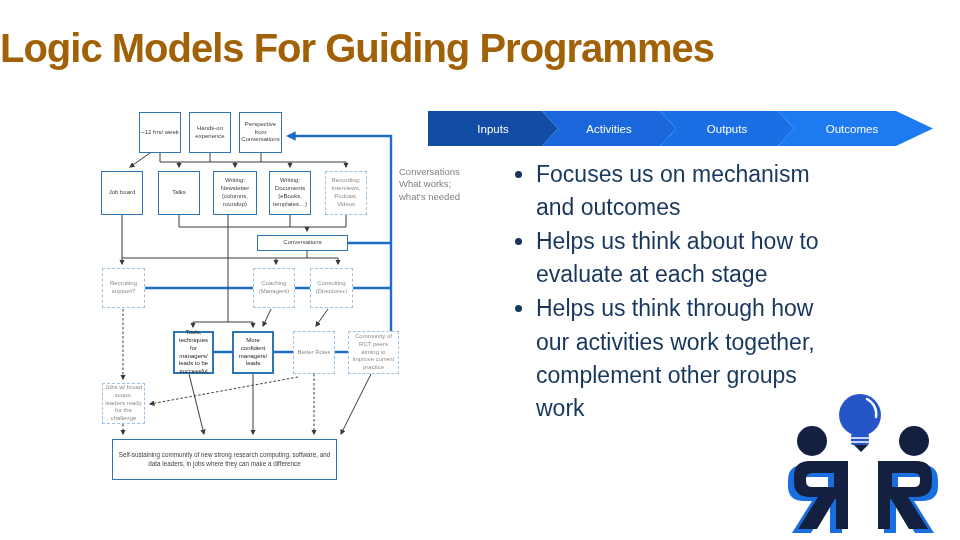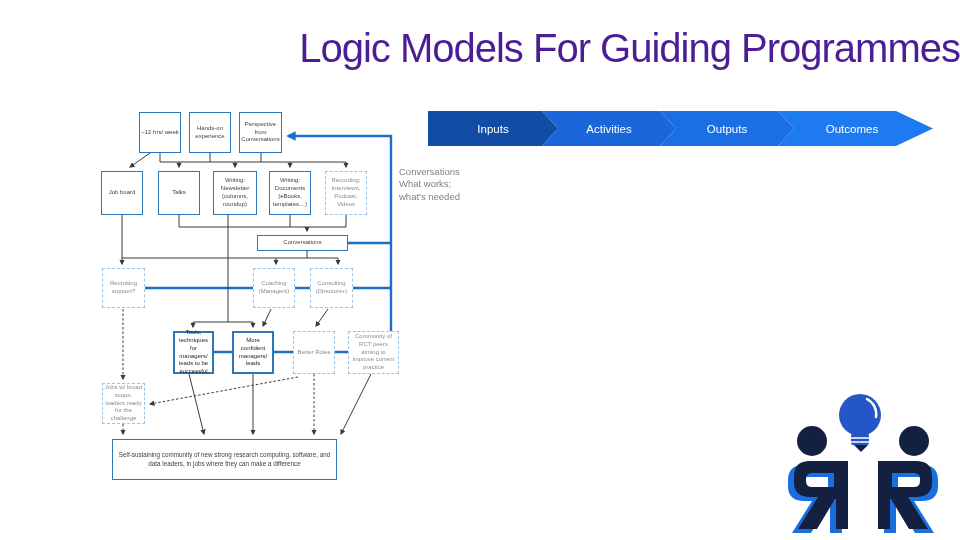--- a/index.html
+++ b/index.html
@@ -1,19 +1,19 @@
 <!DOCTYPE html>
 <html><head>
 <meta charset="utf-8">
 <style>
   html,body{margin:0;padding:0;background:#fff;}
   .slide{position:relative;width:960px;height:540px;background:#fff;overflow:hidden;
          font-family:"Liberation Sans",sans-serif;}
-  .title{position:absolute;left:0;top:26px;width:100%;text-align:right;
-         font-size:40px;font-weight:normal;letter-spacing:-1px;color:#4c1d95;margin:0;}
+  .title{position:absolute;left:0;top:26px;width:100%;text-align:left;
+         font-size:40px;font-weight:bold;letter-spacing:-1px;color:#a16207;margin:0;}
   
   .connectors{position:absolute;left:0;top:0;}
   .node{position:absolute;display:flex;align-items:center;justify-content:center;
         text-align:center;background:#fff;box-sizing:border-box;
         font-size:6px;line-height:1.3;color:#3f3f3f;padding:1px;}
   .solid{border:1.4px solid #2E75B6;}
   .thick{border:2px solid #2E75B6;color:#1f1f1f;}
   .dotted{border:1px dashed #9CC3E6;color:#8C8C8C;}
   .wide{font-size:6.3px;}
   .annotation{position:absolute;left:399px;top:166px;width:80px;
@@ -152,20 +152,30 @@
     <polygon points="0,0 114,0 130,17.5 114,35 0,35" fill="#124DA5"></polygon>
     <polygon points="114,0 232,0 248,17.5 232,35 114,35 130,17.5" fill="#1A67DB"></polygon>
     <polygon points="232,0 350,0 366,17.5 350,35 232,35 248,17.5" fill="#1A6FE4"></polygon>
     <polygon points="350,0 468,0 505,17.5 468,35 350,35 366,17.5" fill="#1D7AF0"></polygon>
     <text x="65" y="21.5" text-anchor="middle">Inputs</text>
     <text x="181" y="21.5" text-anchor="middle">Activities</text>
     <text x="299" y="21.5" text-anchor="middle">Outputs</text>
     <text x="424" y="21.5" text-anchor="middle">Outcomes</text>
   </svg>
 
+  <ul class="bullets">
+    <li>Focuses us on mechanism
+and outcomes</li>
+    <li>Helps us think about how to
+evaluate at each stage</li>
+    <li>Helps us think through how
+our activities work together,
+complement other groups
+work</li>
+  </ul>
 
   <svg class="logo" width="178" height="152" viewBox="0 0 178 152">
     <defs>
       <g id="rb">
         <path fill="#1A6FE0" transform="translate(6,4)" fill-rule="evenodd" d="M104,80 h38 q16,0 16,15 v6 q0,15 -16,15 h-8 l20,32 h-19 l-18,-30 h-1 v30 h-12 z
                  M118,92 h22 q6,0 6,6 v2 q0,6 -6,6 h-22 z"></path>
         <path fill="#13203F" fill-rule="evenodd" d="M104,80 h38 q16,0 16,15 v6 q0,15 -16,15 h-8 l20,32 h-19 l-18,-30 h-1 v30 h-12 z
                  M118,92 h22 q6,0 6,6 v2 q0,6 -6,6 h-22 z"></path>
       </g>
     </defs>

